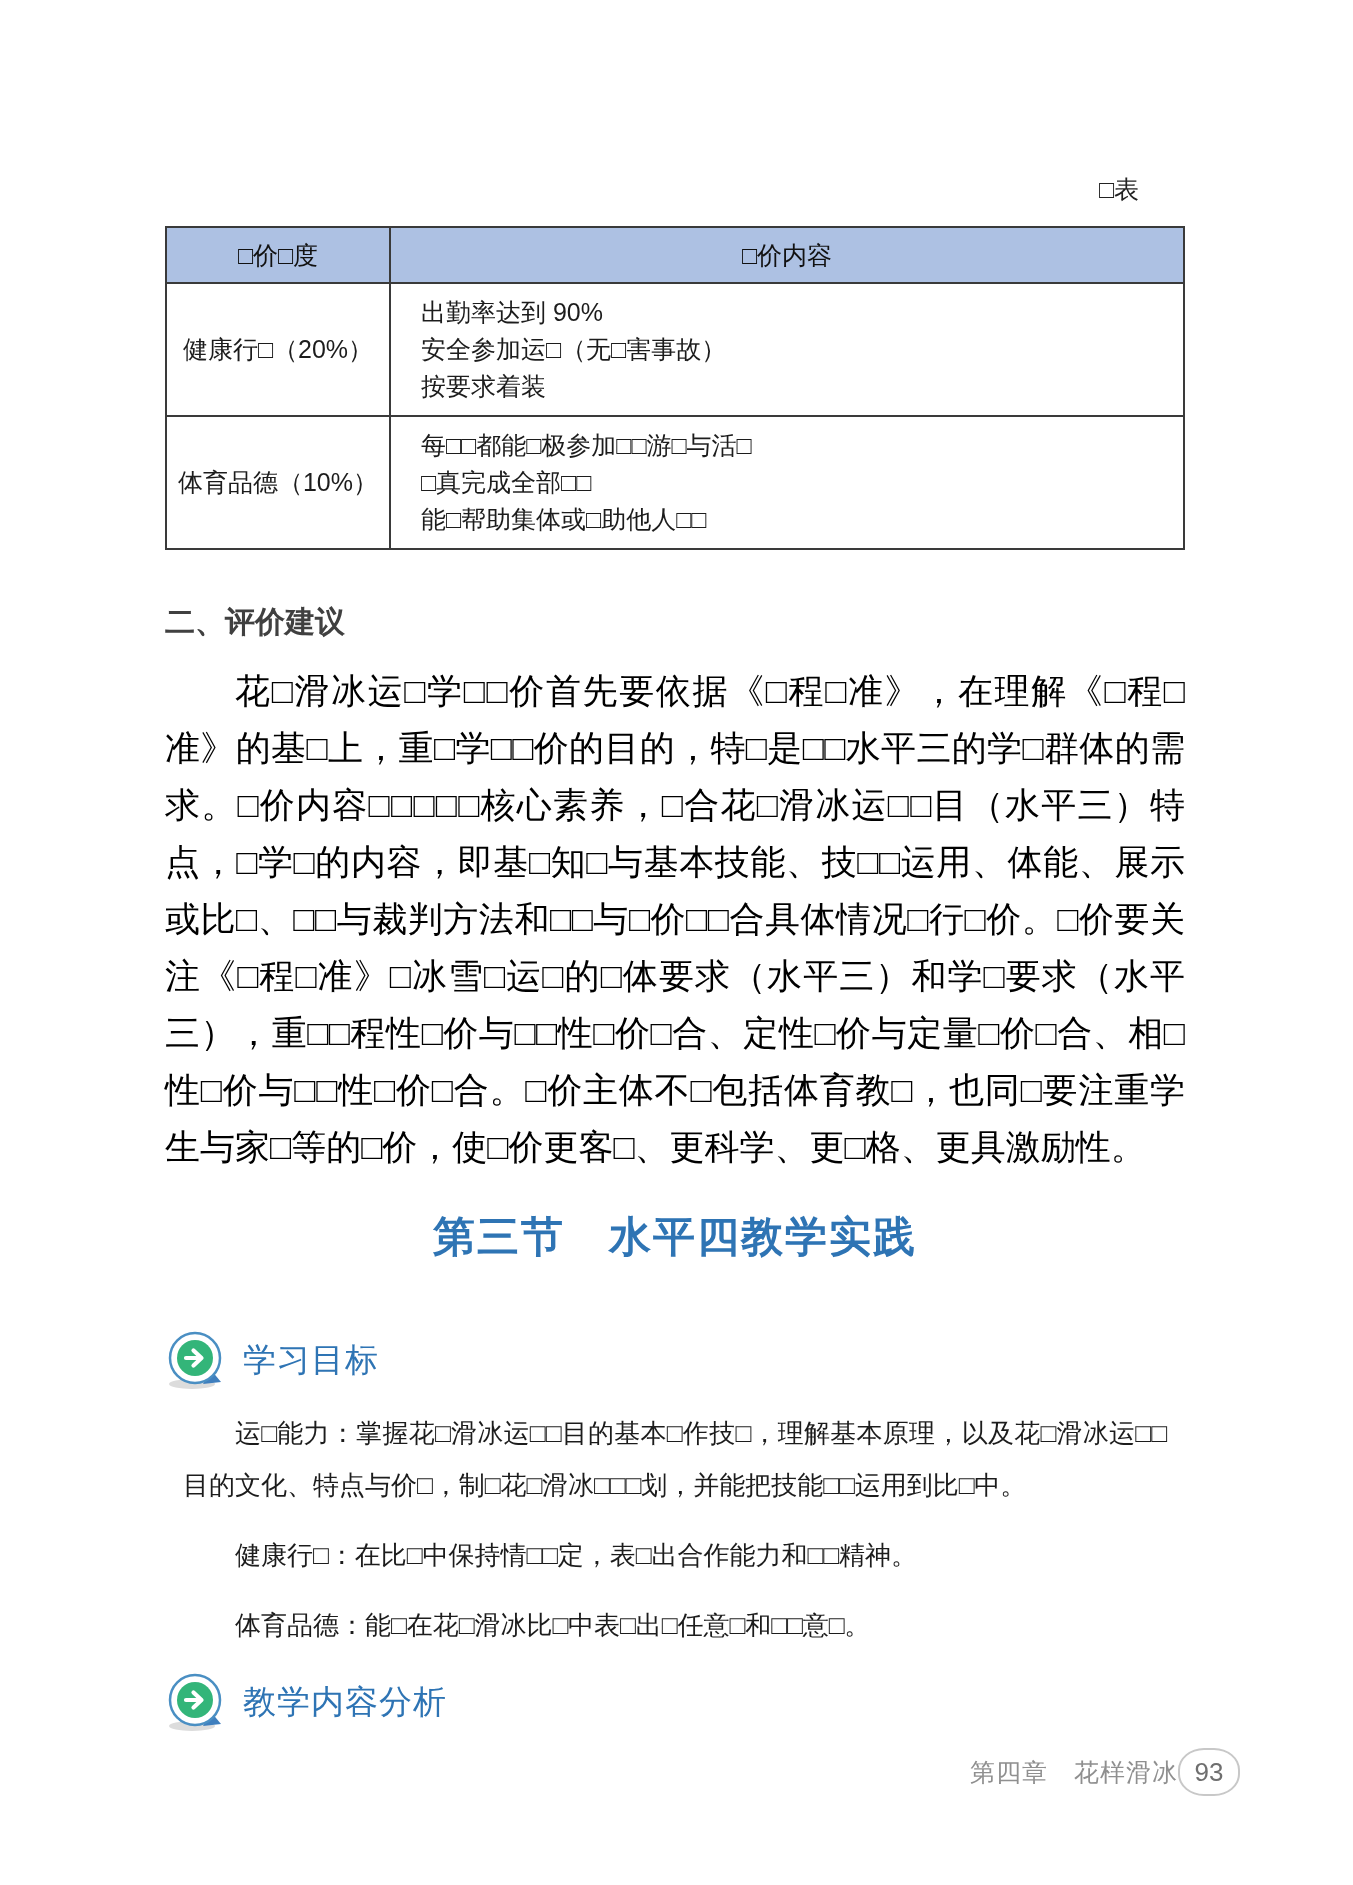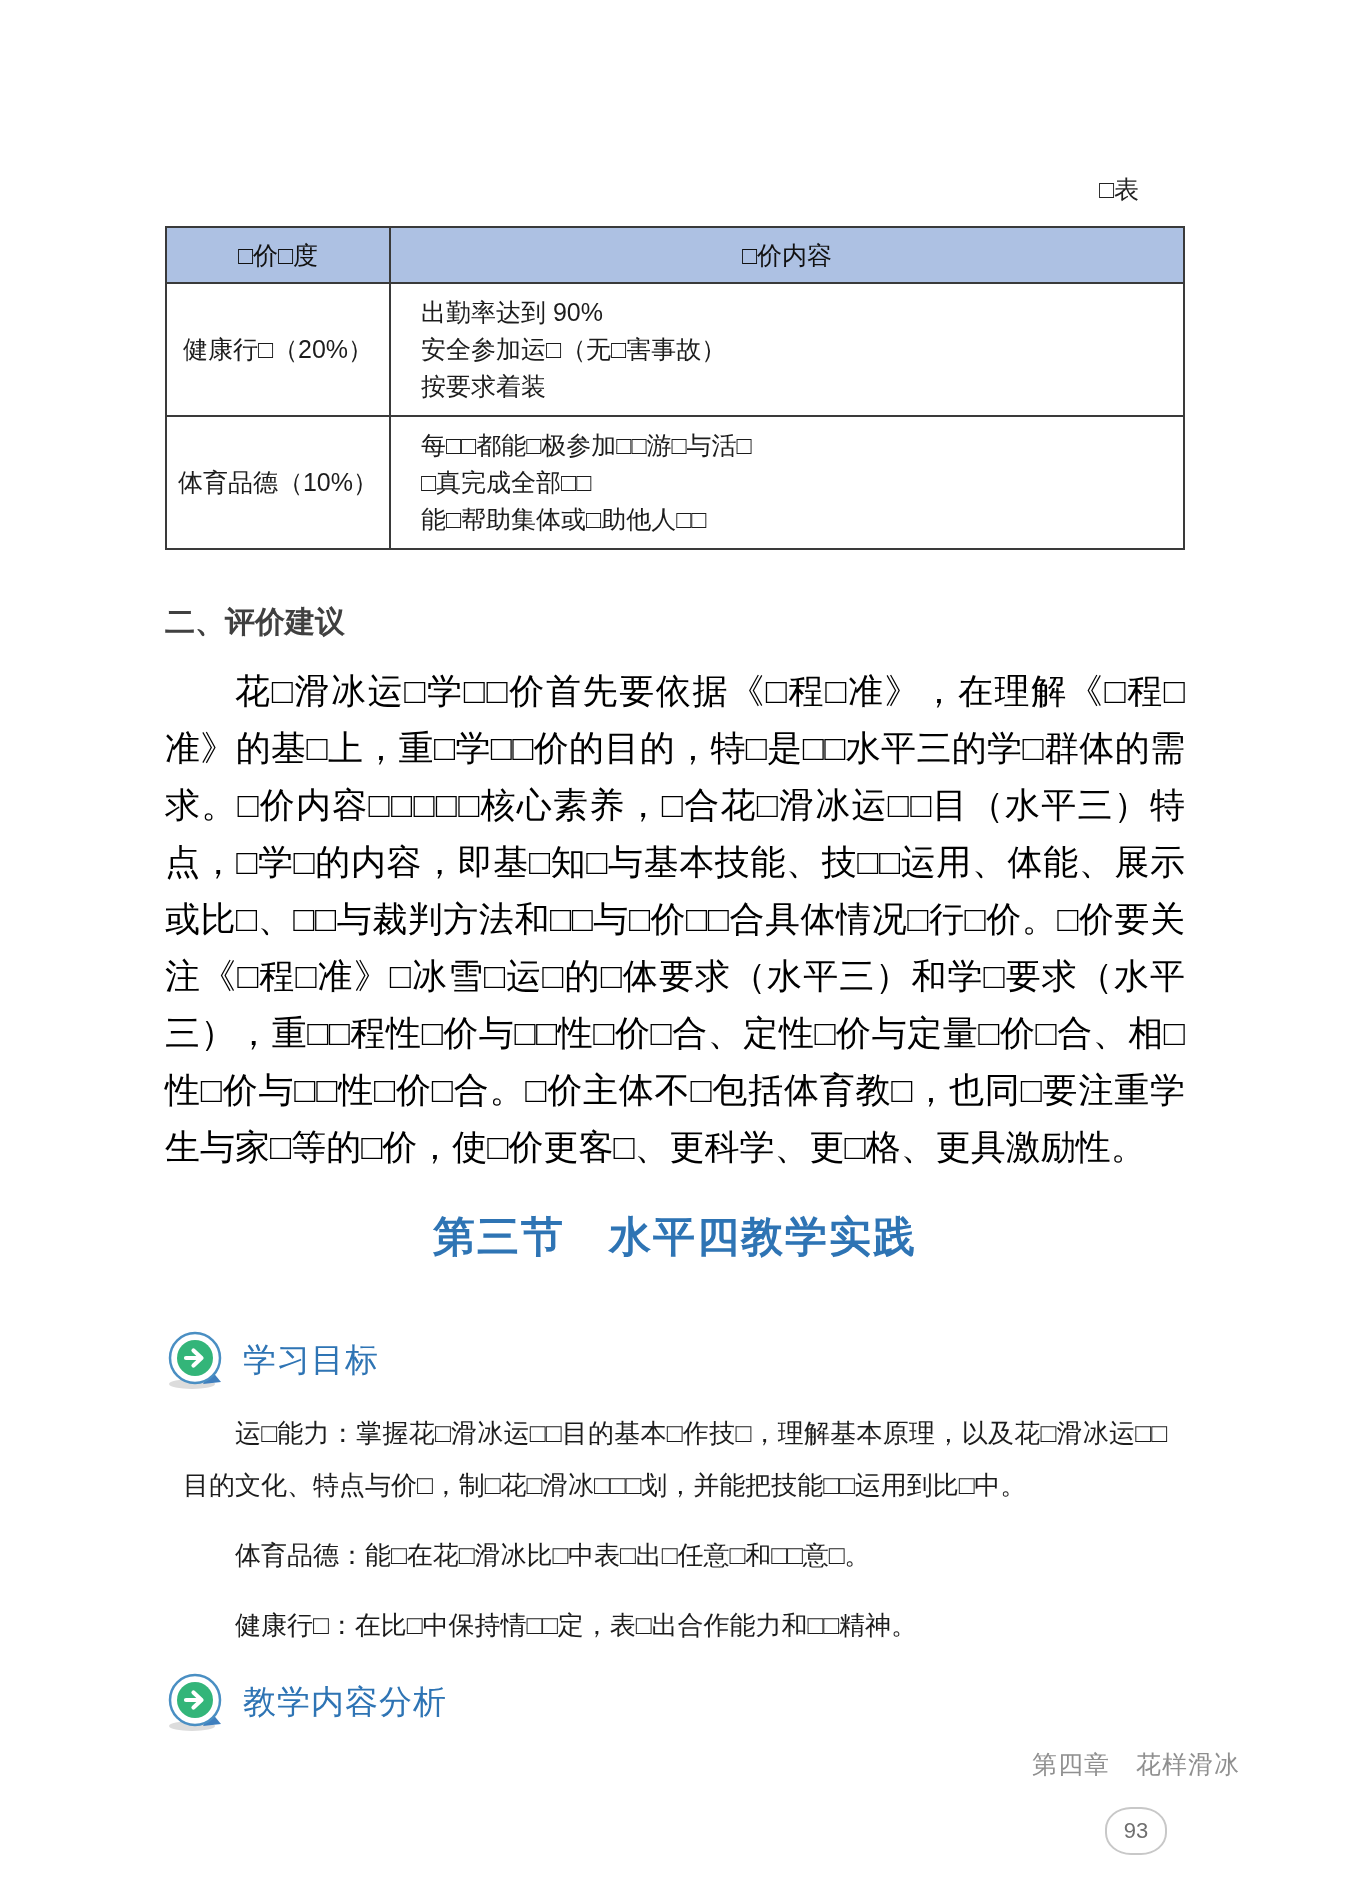--- a/index.html
+++ b/index.html
@@ -121,34 +121,32 @@
     line-height:55px;
   }
 
   
   .footer{
     position:absolute;
     top:1748px;
     right:113px;
     display:flex;
     align-items:center;
-    gap:26px;
-    flex-direction:column;
   }
   .footer .chapter{
     font-size:25px;
     color:#8f8f8f;
     letter-spacing:1px;
   }
   .page-pill{
     width:58px;height:44px;
     border:2px solid #c8c8c8;
     border-radius:26px/22px;
     display:flex;align-items:center;justify-content:center;
-    font-size:22px;
+    font-size:26px;
     color:#6f6f6f;
   }
 </style>
 </head>
 <body>
 
 <div class="page">
   <div class="content">
 
     <div class="tbl-caption">□表</div>
@@ -198,22 +196,22 @@
           <circle cx="30" cy="28" r="25" fill="#ffffff" stroke="#4a8fc3" stroke-width="2.5"></circle>
           <circle cx="30" cy="28" r="18" fill="#33b579"></circle>
           <path d="M21 28 h14 M28.5 20.5 L36.5 28 L28.5 35.5" stroke="#ffffff" stroke-width="4.2" fill="none" stroke-linecap="round" stroke-linejoin="round"></path>
         </svg>
       </span>
       <span class="title">学习目标</span>
     </div>
 
     <div class="goals">
       <p class="gp">运□能力：掌握花□滑冰运□□目的基本□作技□，理解基本原理，以及花□滑冰运□□目的文化、特点与价□，制□花□滑冰□□□划，并能把技能□□运用到比□中。</p>
+      <p class="gp">健康行□：在比□中保持情□□定，表□出合作能力和□□精神。</p>
       <p class="gp">体育品德：能□在花□滑冰比□中表□出□任意□和□□意□。</p>
-      <p class="gp">健康行□：在比□中保持情□□定，表□出合作能力和□□精神。</p>
     </div>
 
     <div class="subhead later">
       <span class="icon-wrap">
         <svg width="64" height="60" viewBox="0 0 64 60">
           <ellipse cx="27" cy="54" rx="23" ry="5" fill="#dcdcdc"></ellipse>
           <path d="M46 40 L56 52 L38 54 Z" fill="#3f7fbe"></path>
           <circle cx="30" cy="28" r="25" fill="#ffffff" stroke="#4a8fc3" stroke-width="2.5"></circle>
           <circle cx="30" cy="28" r="18" fill="#33b579"></circle>
           <path d="M21 28 h14 M28.5 20.5 L36.5 28 L28.5 35.5" stroke="#ffffff" stroke-width="4.2" fill="none" stroke-linecap="round" stroke-linejoin="round"></path>

